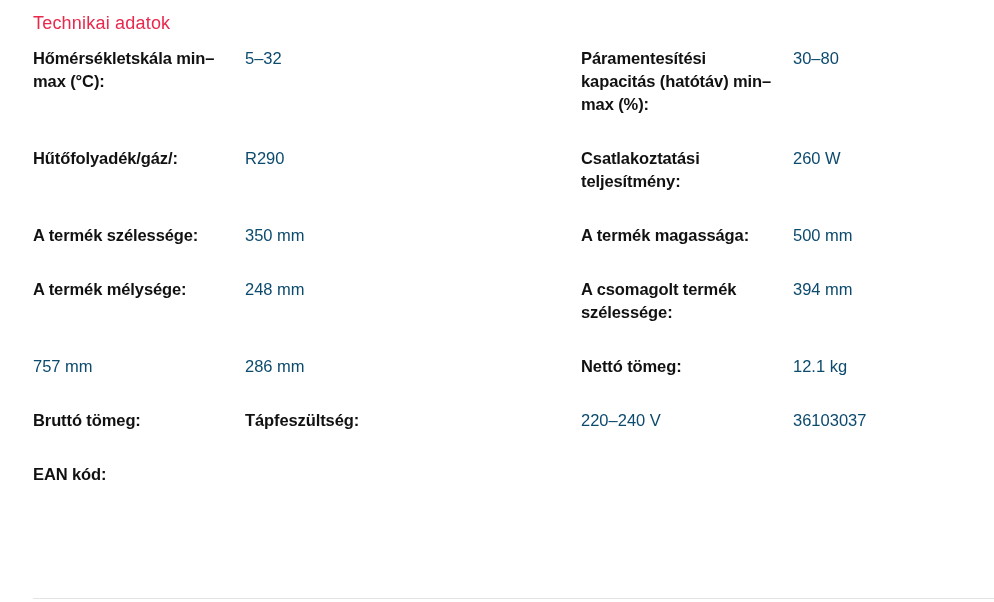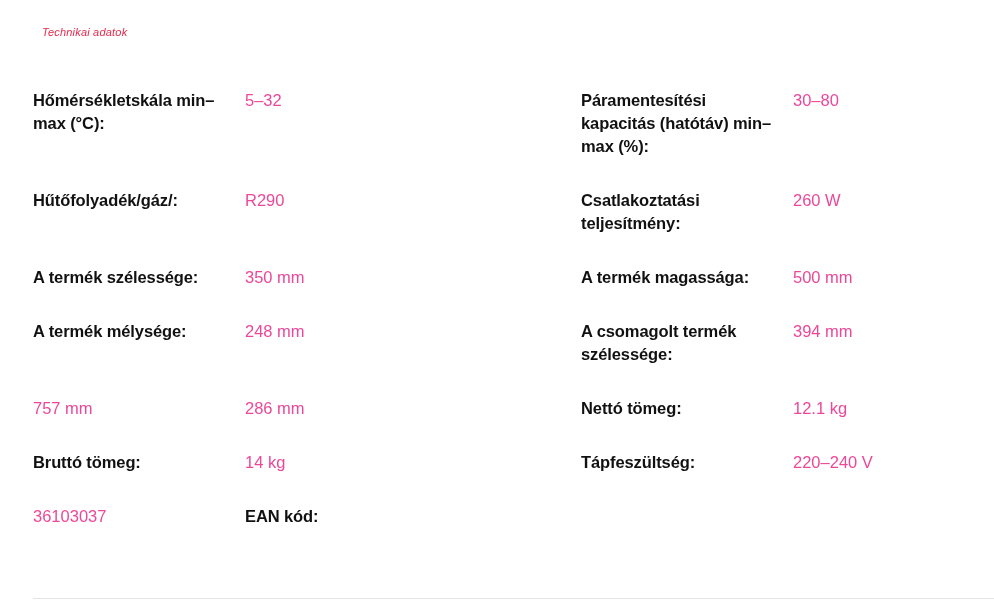--- a/index.html
+++ b/index.html
@@ -12,49 +12,48 @@
     height: 602px;
     position: relative;
     overflow: hidden;
     font-family: "Liberation Sans", "DejaVu Sans", sans-serif;
     color: #111111;
   }
   .page {
     padding: 12px 0 0 33px;
   }
   .section-title {
-    font-size: 11px;
+    font-size: 18px;
     line-height: 23px;
     font-weight: 400;
     color: #e8284c;
-    margin: 9px;
+    margin: 0;
     letter-spacing: 0.2px;
-    font-style: italic;
   }
   .spec-grid {
-    margin-top: 45px;
+    margin-top: 12px;
     display: grid;
     grid-template-columns: 212px 336px 212px 1fr;
     grid-row-gap: 31px;
     align-items: start;
     width: 961px;
   }
   .spec-label {
     font-weight: 700;
     font-size: 16.5px;
     line-height: 23px;
     color: #111111;
     padding-right: 14px;
     letter-spacing: -0.1px;
   }
   .spec-value {
     font-weight: 400;
     font-size: 16.5px;
     line-height: 23px;
-    color: #ec4899;
+    color: #0c4a6e;
     padding-right: 20px;
   }
   .bottom-divider {
     position: absolute;
     left: 33px;
     right: 0;
     top: 598px;
     height: 0;
     border-top: 1px solid #e4e4e4;
   }
@@ -87,21 +86,20 @@
     <div class="spec-value">248 mm</div>
     <div class="spec-label">A csomagolt termék szélessége:</div>
     <div class="spec-value">394 mm</div>
 
     <div class="spec-value">757 mm</div>
     <div class="spec-value">286 mm</div>
 
     <div class="spec-label">Nettó tömeg:</div>
     <div class="spec-value">12.1 kg</div>
     <div class="spec-label">Bruttó tömeg:</div>
-    <div class="spec-value">14 kg</div>
 
     <div class="spec-label">Tápfeszültség:</div>
     <div class="spec-value">220–240 V</div>
     <div class="spec-value">36103037</div>
 
     <div class="spec-label">EAN kód:</div>
     <div class="spec-label"></div>
     <div class="spec-value"></div>
 
   </div>

